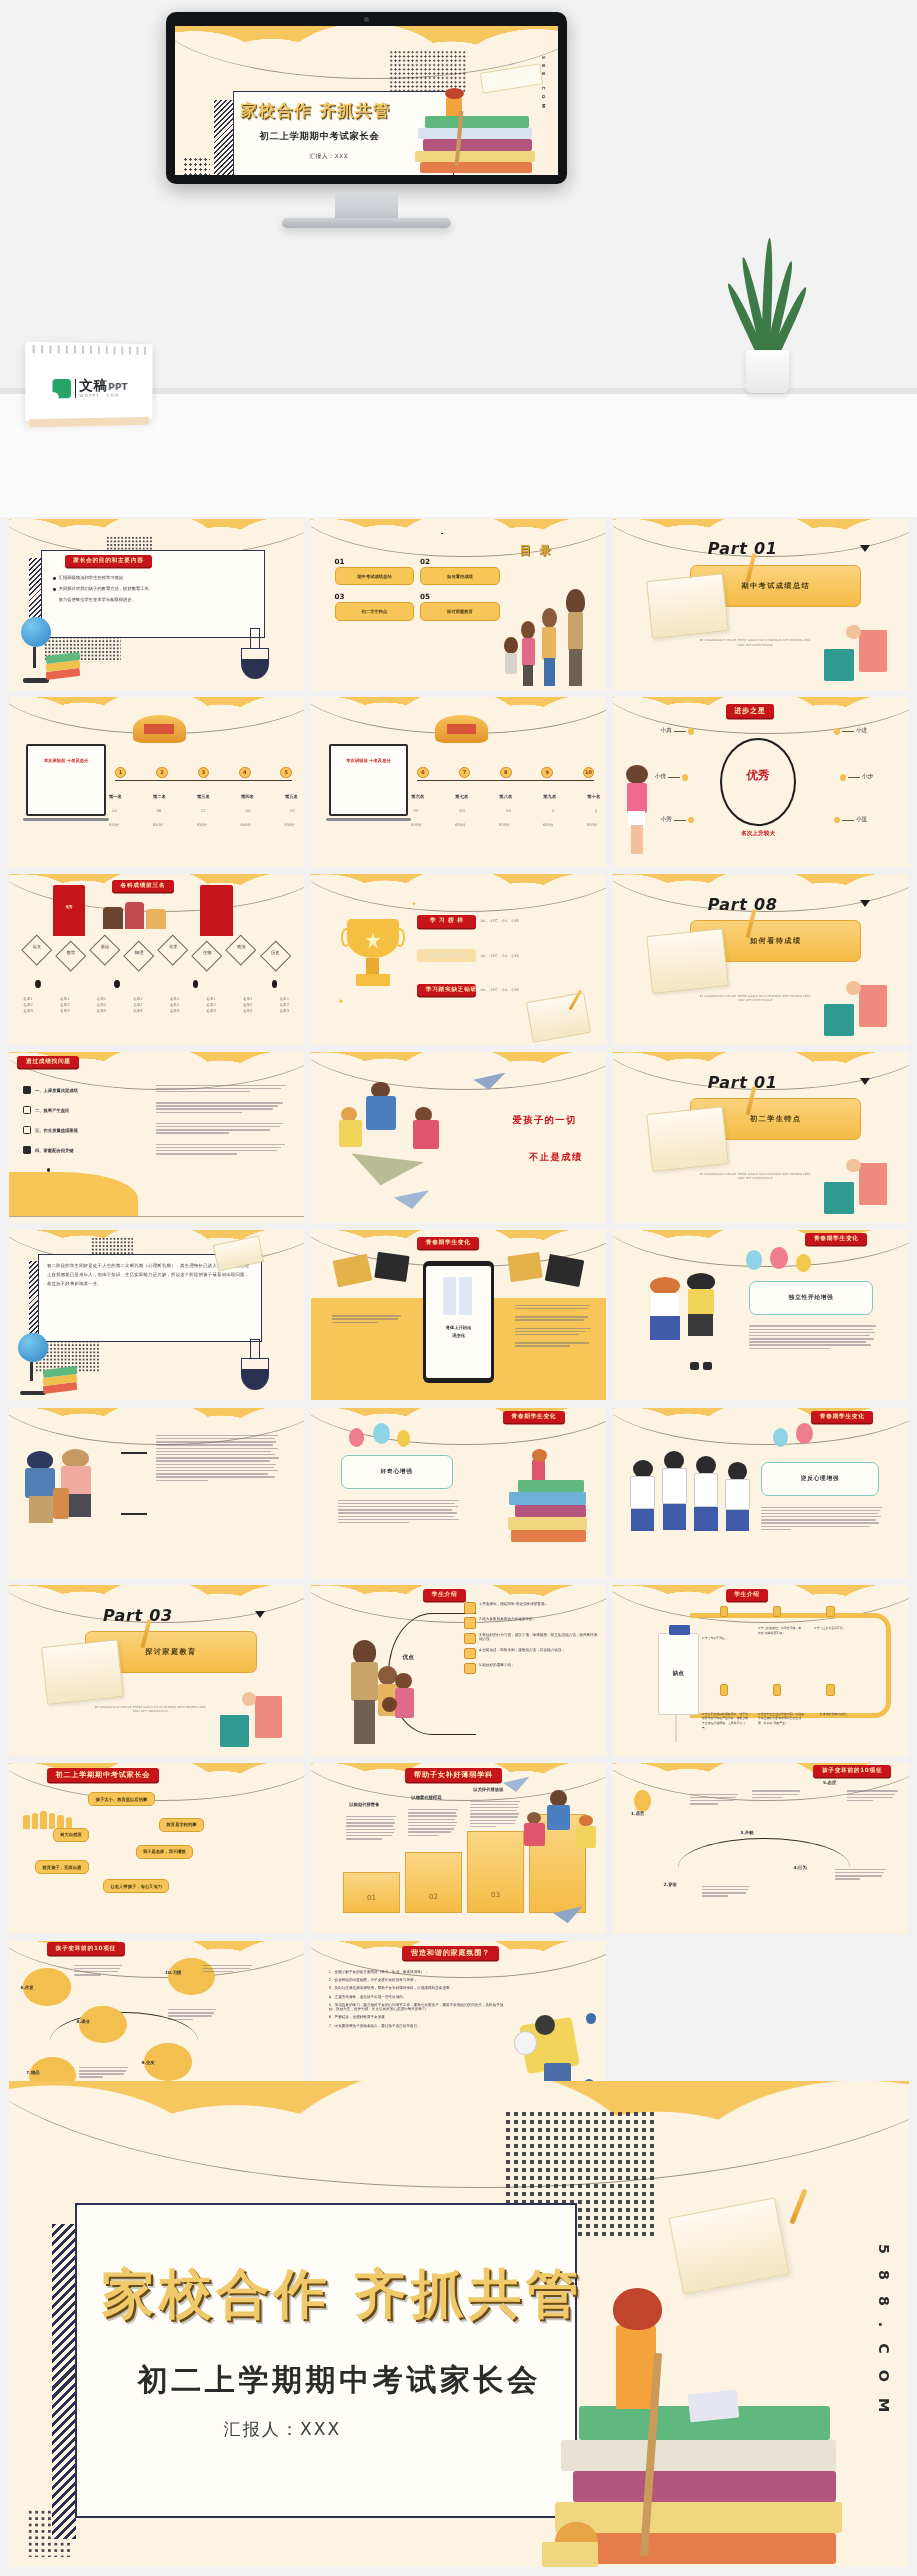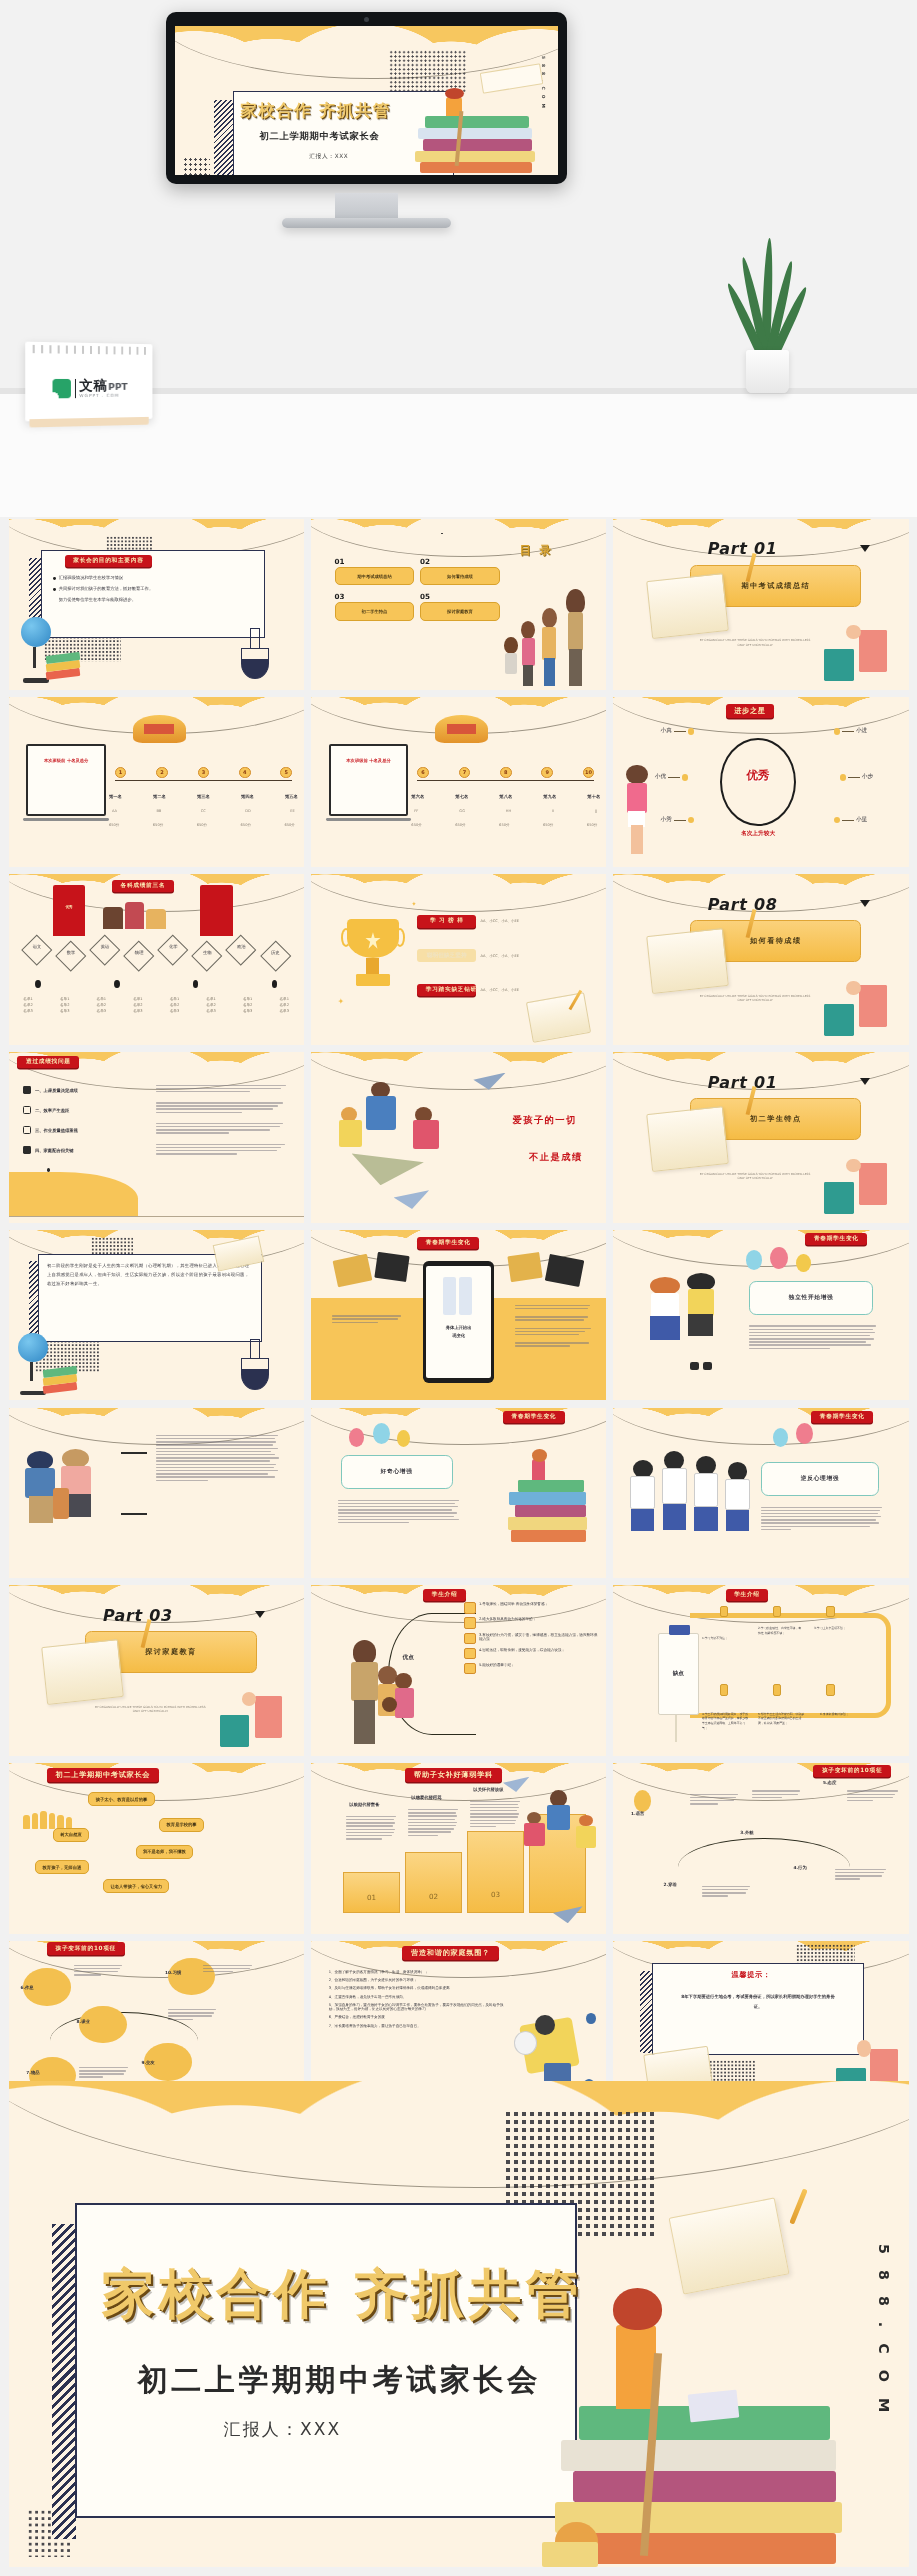--- a/index.html
+++ b/index.html
@@ -1082,36 +1082,20 @@
     <div style="position:absolute;right:3%;bottom:3%;width:30%;height:58%;">
       <div style="position:absolute;left:16%;top:14%;width:60%;height:50%;background:#f2d45a;border-radius:4.3px;transform:rotate(-10deg);"></div>
       <div style="position:absolute;left:6%;top:24%;width:26%;height:24%;border-radius:50%;background:#f3f3f3;border:1.4px solid #cfcfcf;"></div>
       <div style="position:absolute;left:30%;top:8%;width:22%;height:20%;border-radius:50%;background:#3a3a3a;"></div>
       <div style="position:absolute;left:40%;bottom:4%;width:30%;height:40%;background:#4a6fa8;border-radius:2.1px;"></div>
       <div style="position:absolute;right:2%;top:6%;width:11%;height:11%;border-radius:50%;background:#3f6ea8;"></div>
       <div style="position:absolute;right:4%;bottom:16%;width:11%;height:11%;border-radius:50%;background:#3f6ea8;"></div>
     </div>
   </div>
 
-  <div class="cell slide">
-    <div class="wave"></div>
-      <div class="wave2"></div>
-    <div class="dots" style="right:18%;top:2%;width:20%;height:12%;background-size:3.6px 3.6px;"></div>
-    <div class="dots" style="left:14%;top:70%;width:34%;height:18%;background-size:3.6px 3.6px;"></div>
-    <div style="position:absolute;left:9%;top:18%;width:5%;height:48%;background:repeating-linear-gradient(-45deg,#2b3150 0 1.4px,#fdf3e3 1.4px 3.6px);"></div>
-    <div style="position:absolute;left:13%;top:13%;width:72%;height:54%;background:#fffdf7;border:1.4px solid #2b3150;"></div>
-    <div class="t-l" style="position:absolute;left:40%;top:17%;color:#c7131a;font-weight:900;letter-spacing:0.7px;">温馨提示：</div>
-    <div class="t-s cn" style="position:absolute;left:22%;top:30%;width:54%;text-align:center;line-height:2.4;font-weight:600;">8年下学期要进行生地会考，考试要身份证，所以家长利用假期办理好学生的身份证。</div>
-    <div style="position:absolute;left:11%;bottom:10%;width:22%;height:26%;background:linear-gradient(#fffaf0,#f3e6c4);border:0.7px solid #e0cfa0;border-radius:2.1px;transform:rotate(-8deg);"></div>
-    <div style="position:absolute;right:3%;bottom:4%;width:22%;height:40%;">
-      <div style="position:absolute;right:2%;bottom:14%;width:44%;height:68%;background:#ef8b7e;border-radius:1.4px;"></div>
-      <div style="position:absolute;left:2%;bottom:0;width:46%;height:54%;background:#2f9b90;border-radius:1.4px;"></div>
-      <div style="position:absolute;left:34%;bottom:70%;width:22%;height:24%;border-radius:50%;background:#f3c19c;"></div>
-    </div>
-  </div>
 
 </div>
 
 <div class="final slide">
   <div class="wave"></div>
     <div class="wave2"></div>
   <div class="dots" style="left:55%;top:6%;width:17%;height:26%;background-size:8px 8px;"></div>
   <div class="dots" style="left:2%;top:88%;width:5%;height:10%;background-size:6.4px 6.4px;"></div>
 
   <div class="final-stripe"></div>

